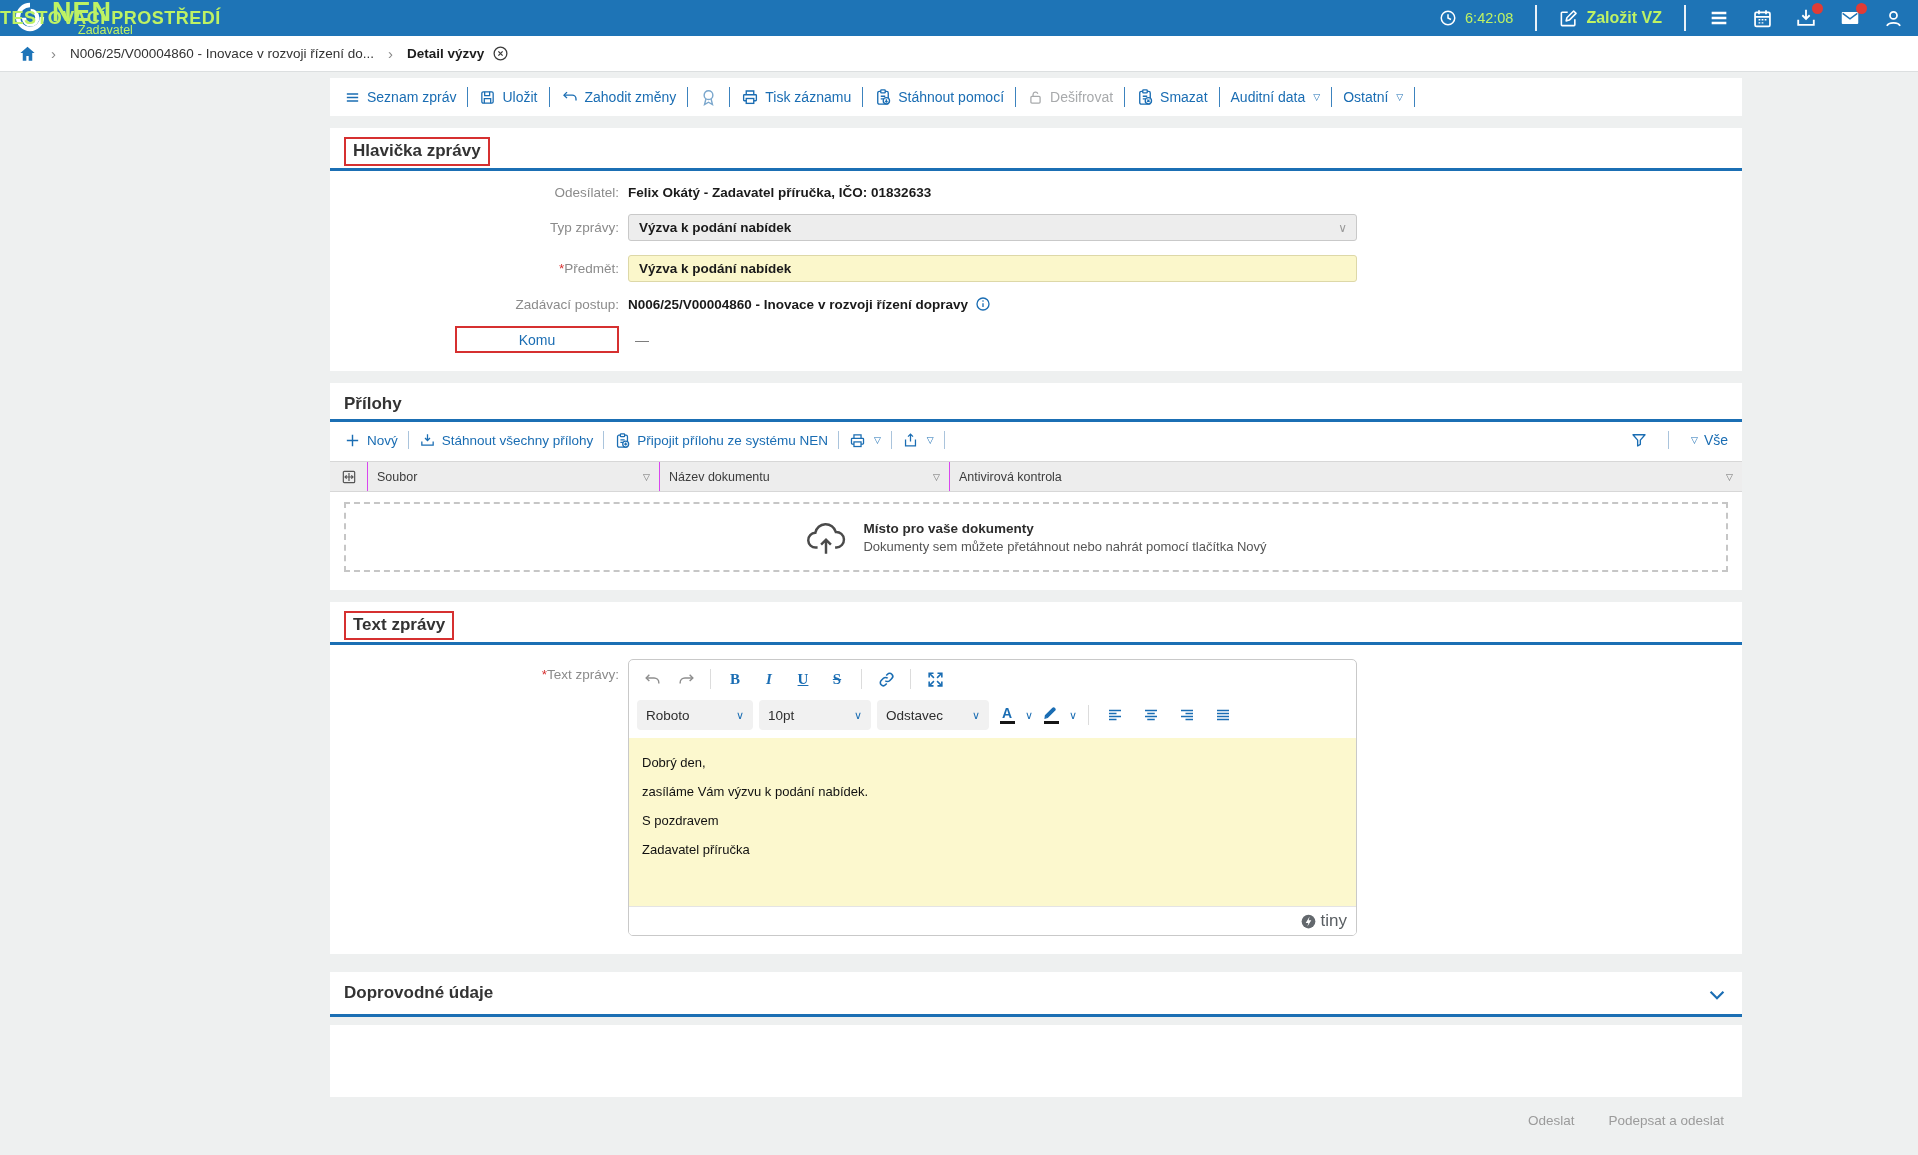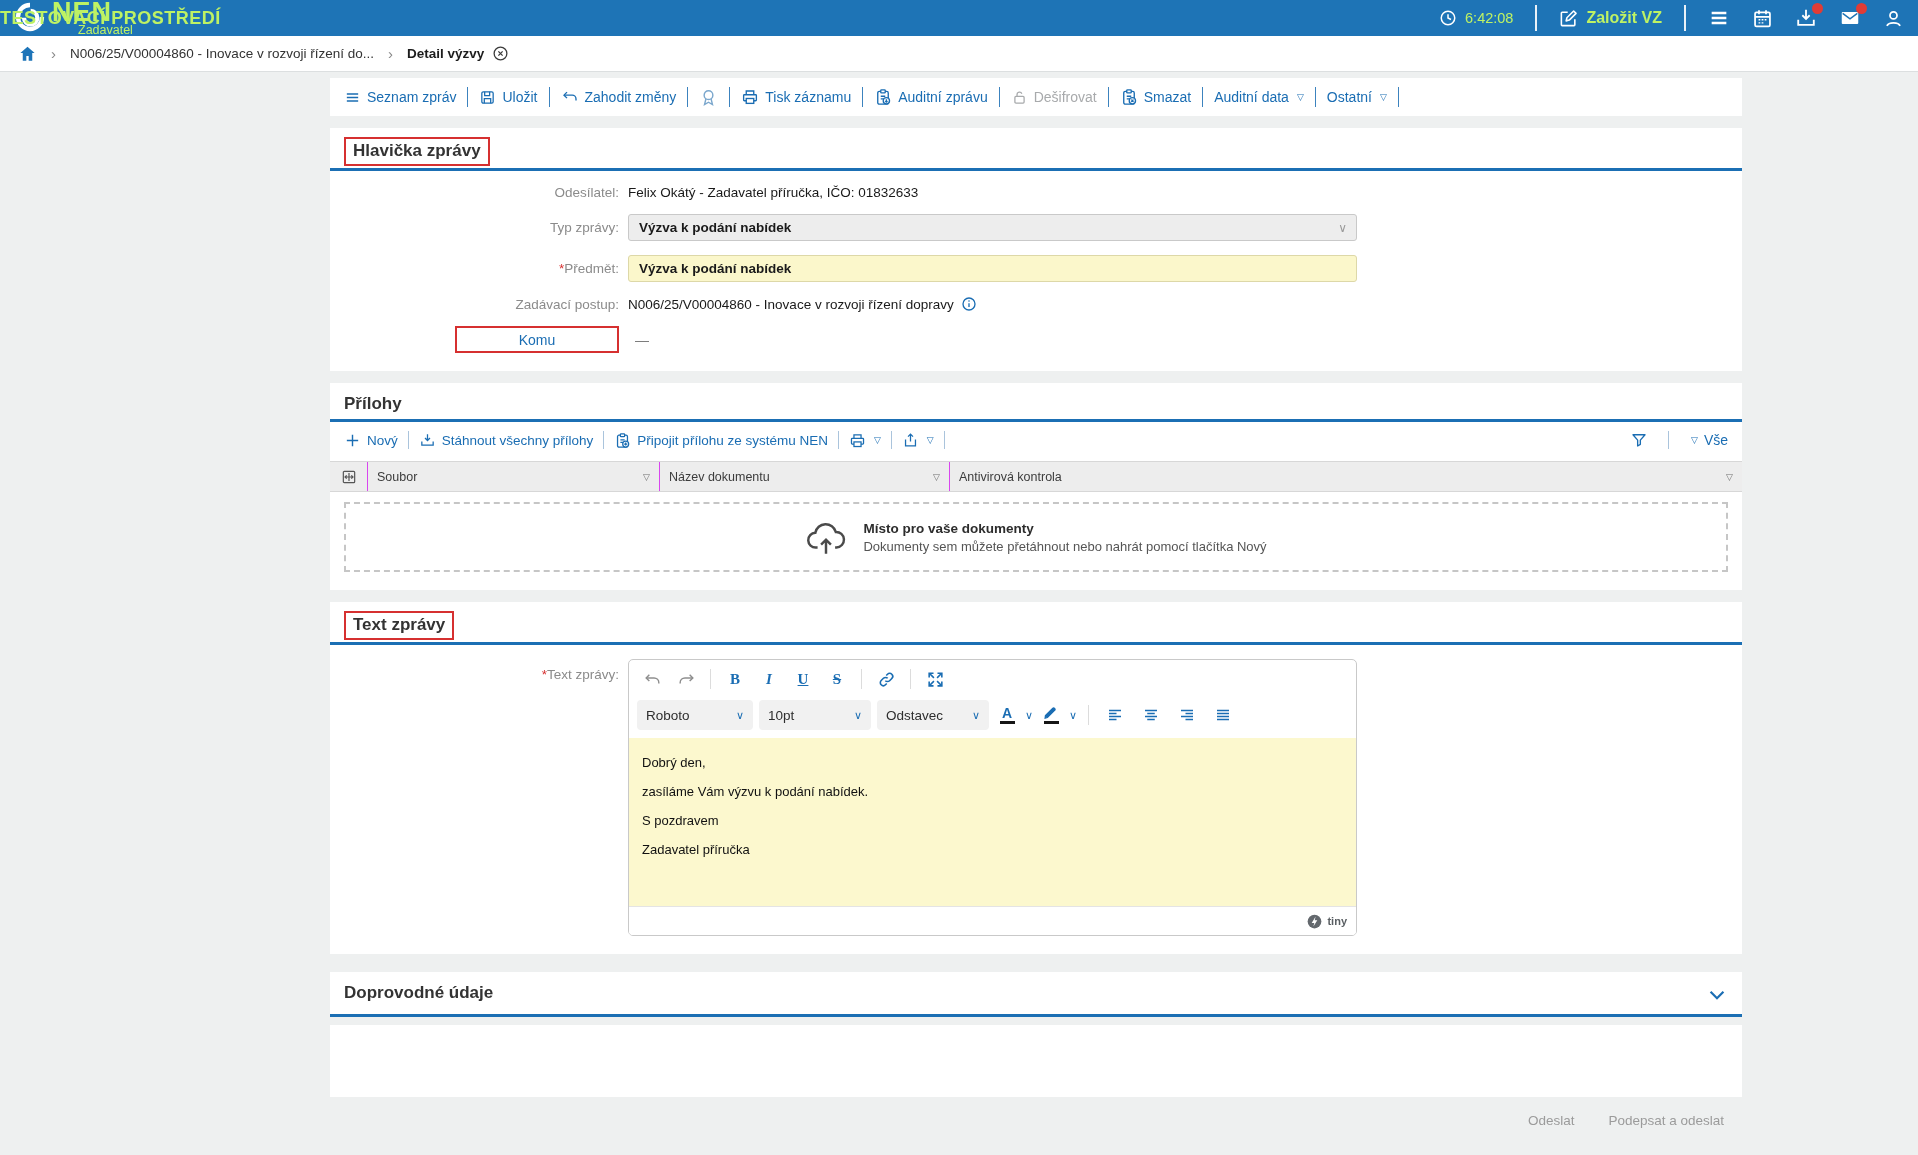--- a/index.html
+++ b/index.html
@@ -61,21 +61,21 @@
   .section { margin-top:12px; padding:0 0 18px 0; }
   .section-head { padding:9px 14px 0 14px; border-bottom:3px solid #1b6fb4; }
   .section-title { display:inline-block; font-size:17px; font-weight:bold; color:#333; padding:2px 7px 3px 7px; margin-bottom:2px; }
   .red-box { border:2px solid #d63030;text-align:center; }
   .head-flex { display:flex; align-items:center; justify-content:space-between; }
 
   
   .frow { display:flex; align-items:center; margin-top:14px; }
   .flabel { width:298px; flex:none; text-align:right; padding-right:9px; color:#8b8b8b; font-size:13.5px; }
   .req { color:#d63030; }
-  .fvalue { font-size:13.5px; font-weight:normal; color:#1a1a1a; display:flex; align-items:center; gap:7px;text-align:right; }
+  .fvalue { font-size:13.5px; font-weight:bold; color:#1a1a1a; display:flex; align-items:center; gap:7px;text-align:right; }
   .fselect {
     width:729px; height:27px; background:#ededed; border:1px solid #c9c9c9; border-radius:3px;
     display:flex; align-items:center; padding:0 10px; font-size:13.5px; font-weight:bold; color:#1a1a1a;
     position:relative; cursor:pointer;
   }
   .fselect .chev { position:absolute; right:9px; color:#9a9a9a; font-size:12px; font-weight:normal; }
   .finput {
     width:729px; height:27px; background:#fbf7cb; border:1px solid #ddd8a8; border-radius:3px;
     display:flex; align-items:center; padding:0 10px; font-size:13.5px; font-weight:bold; color:#1a1a1a;
   }
@@ -130,21 +130,21 @@
   .dd-font { width:116px; } .dd-size { width:112px; } .dd-block { width:112px; }
   .color-btn { display:flex; flex-direction:column; align-items:center; justify-content:center; width:24px; height:26px; cursor:pointer; }
   .color-bar { width:15px; height:3px; background:#161616; margin-top:1px; }
   .ed-a { color:#1a6db3; font-weight:bold; font-size:14px; line-height:1; }
   .ed-content { background:#fcf8ce; padding:3px 13px; min-height:168px; font-size:13px; color:#111; }
   .ed-content p { margin:14px 0; }
   .ed-status {
     height:29px; border-top:1px solid #e4e4e4; display:flex; align-items:center; justify-content:flex-end;
     gap:5px; padding:0 9px; background:#fff;
   }
-  .tiny-label { font-size:11px; font-weight:bold; color:#595e62; }
+  .tiny-label { font-size:17px; font-weight:normal; color:#595e62; }
 
   
   .acc-card { margin-top:18px; }
   .empty-card { margin-top:8px; height:72px; background:#fff; }
 
   
   .footer {
     height:46px; display:flex; align-items:center; justify-content:flex-end; gap:34px;
     padding-right:18px; font-size:13.5px; color:#9b9b9b;
   }
@@ -308,21 +308,21 @@
     <div class="ab-item">
       <span>
           <svg width="18" height="18" viewBox="0 0 24 24" fill="none" stroke="currentColor" stroke-width="1.8">
             <rect x="5" y="4.5" width="14" height="17" rx="2"></rect>
             <rect x="9" y="2.5" width="6" height="4" rx="1" fill="#fff"></rect>
             <path d="M9 11h6M9 14.5h4"></path>
             <circle cx="16.5" cy="17" r="4.2" fill="#fff"></circle>
             <path d="M16.5 15v3.5M15 17.3l1.5 1.5 1.5-1.5"></path>
           </svg>
         </span>
-      <span>Auditní zprávu</span>
+      <span>Stáhnout pomocí</span>
     </div>
     <div class="ab-sep"></div>
     <div class="ab-item disabled">
       <span>
           <svg width="17" height="17" viewBox="0 0 24 24" fill="none" stroke="currentColor" stroke-width="1.8">
             <rect x="5.5" y="10.5" width="13" height="9.5" rx="1.5"></rect>
             <path d="M8.5 10.5V8a3.5 3.5 0 0 1 6.8-1.2"></path>
           </svg>
         </span>
       <span>Dešifrovat</span>

